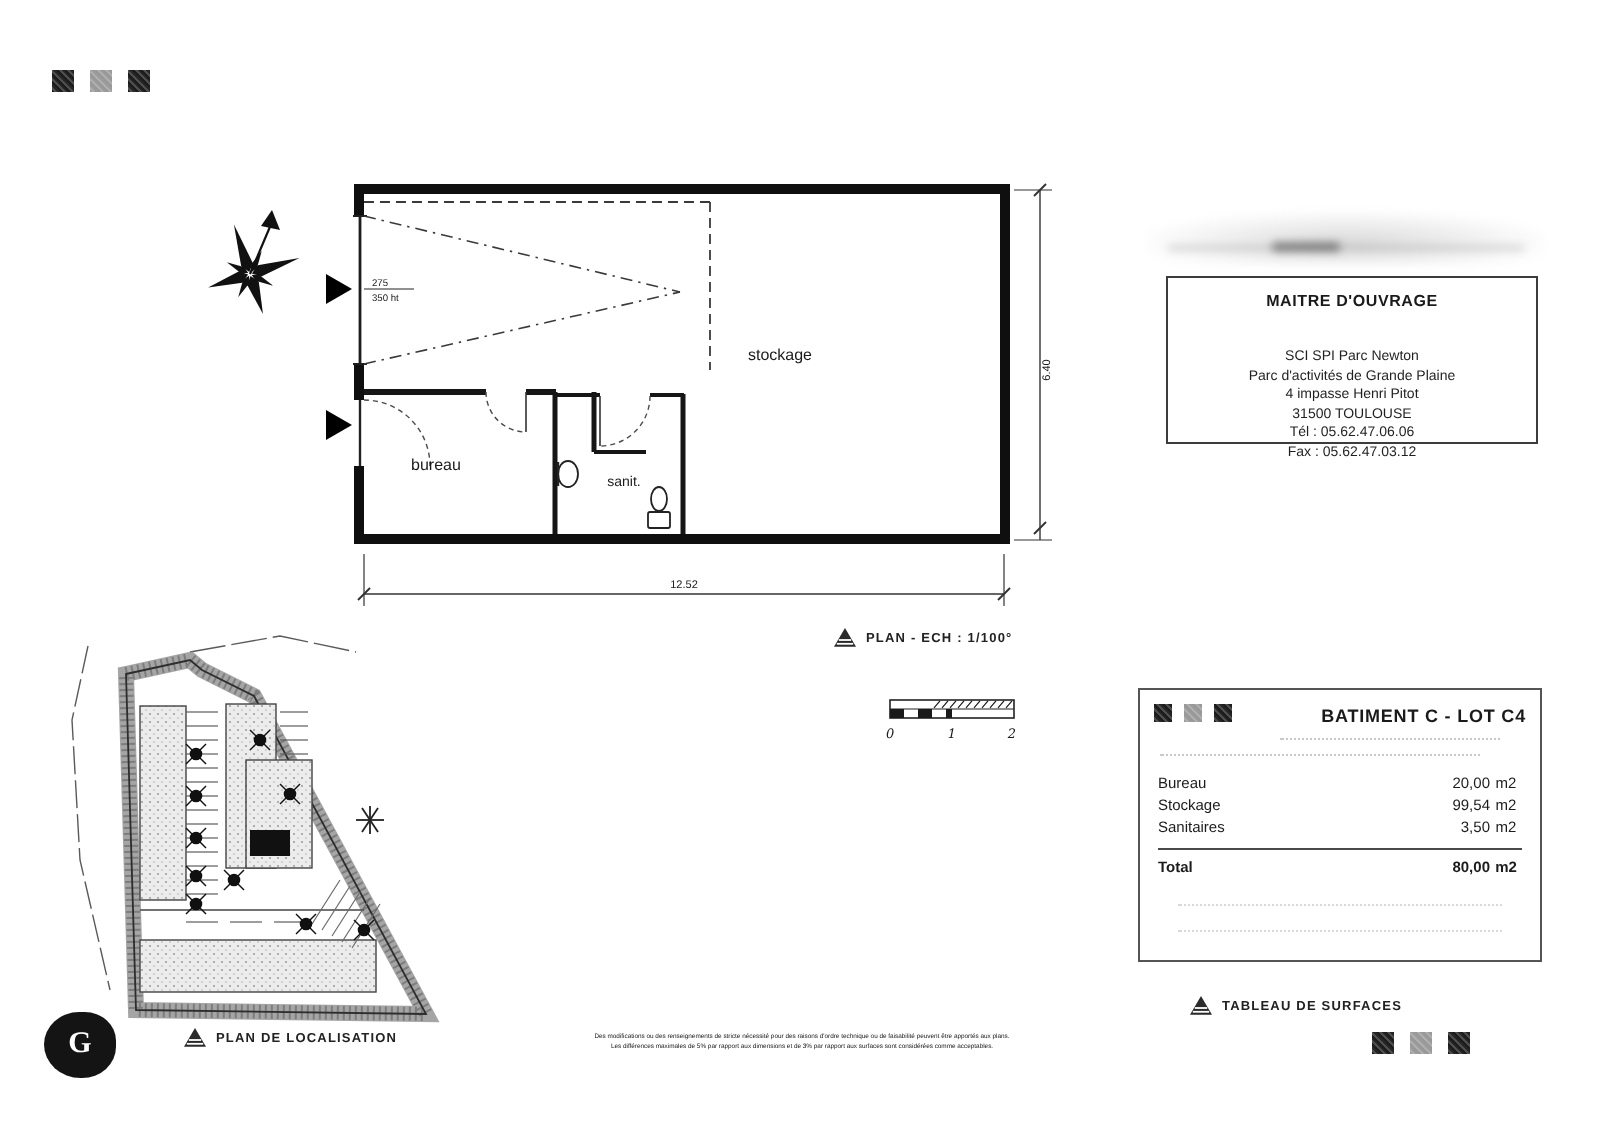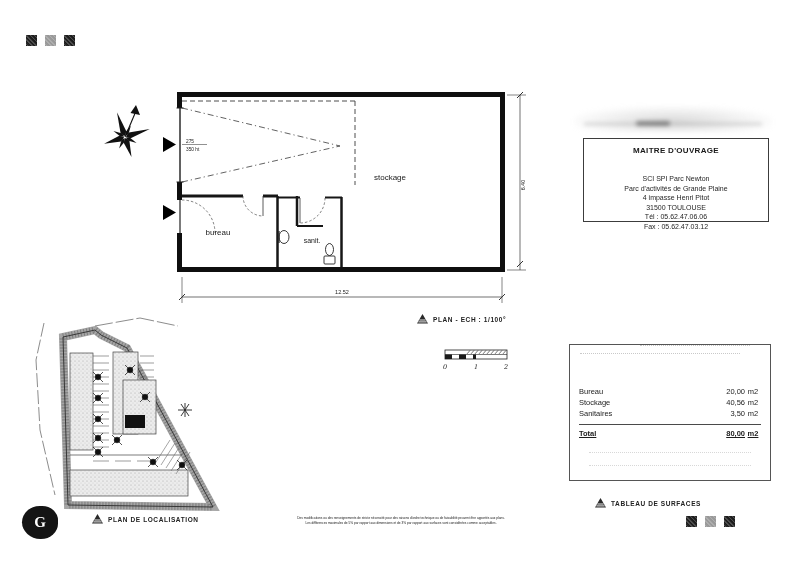--- a/index.html
+++ b/index.html
@@ -38,21 +38,21 @@
   .st-header{position:relative;height:24px;}
   .st-header .st-stamps{position:absolute;left:7px;top:7px;display:flex;gap:6px;}
   .st-header .st-title{position:absolute;right:7px;top:8px;font-size:9px;font-weight:bold;letter-spacing:.4px;}
   .st-dotline{border-top:1px dotted #c9c9c9;margin:0 10px;}
   .st-rows{position:absolute;left:9px;right:9px;top:42px;}
   .st-row{display:flex;align-items:baseline;font-size:7.5px;line-height:10.8px;color:#1c1c1c;}
   .st-row .lbl{flex:1;}
   .st-row .val{width:42px;text-align:right;}
   .st-row .unit{width:16px;text-align:center;}
   .st-sep{border-top:1px solid #4a4a4a;margin:5px 0 4px 0;}
-  .st-row.total{font-weight:bold;text-decoration:underline;}
+  .st-row.total{font-weight:bold;}
   .st-noise{border-top:1px dotted #d8d8d8;margin:12px 10px 0 10px;}
 
   
   .g-logo{position:absolute;left:22px;top:506px;width:36px;height:33px;background:#141414;
           border-radius:52% 46% 50% 54%;display:flex;align-items:center;justify-content:center;
           color:#fff;font-weight:bold;font-size:15px;font-family:"Liberation Serif",serif;}
 
   
   .disclaimer{position:absolute;left:268px;top:516px;width:266px;text-align:center;
               font-size:3.2px;line-height:4.8px;color:#161616;}
@@ -210,31 +210,39 @@
     <div class="ob-title">MAITRE D'OUVRAGE</div>
     <div class="ob-line">SCI SPI Parc Newton</div>
     <div class="ob-line">Parc d'activités de Grande Plaine</div>
     <div class="ob-line">4 impasse Henri Pitot</div>
     <div class="ob-line">31500 TOULOUSE</div>
     <div class="ob-line">Tél : 05.62.47.06.06</div>
     <div class="ob-line">Fax : 05.62.47.03.12</div>
   </div>
 
   <div class="surface-table">
+    <div class="st-header">
+      <div class="st-stamps">
+        <span class="stamp sm"></span>
+        <span class="stamp sm light"></span>
+        <span class="stamp sm"></span>
+      </div>
+      <div class="st-title">BATIMENT C - LOT C4</div>
+    </div>
     <div class="st-dotline" style="width:55%;margin-left:70px;"></div>
     <div class="st-dotline" style="width:80%;margin-top:7px;"></div>
     <div class="st-rows">
       <div class="st-row">
         <span class="lbl">Bureau</span>
         <span class="val">20,00</span>
         <span class="unit">m2</span>
       </div>
       <div class="st-row">
         <span class="lbl">Stockage</span>
-        <span class="val">40,56</span>
+        <span class="val">99,54</span>
         <span class="unit">m2</span>
       </div>
       <div class="st-row">
         <span class="lbl">Sanitaires</span>
         <span class="val">3,50</span>
         <span class="unit">m2</span>
       </div>
       <div class="st-sep"></div>
       <div class="st-row total">
         <span class="lbl">Total</span>

